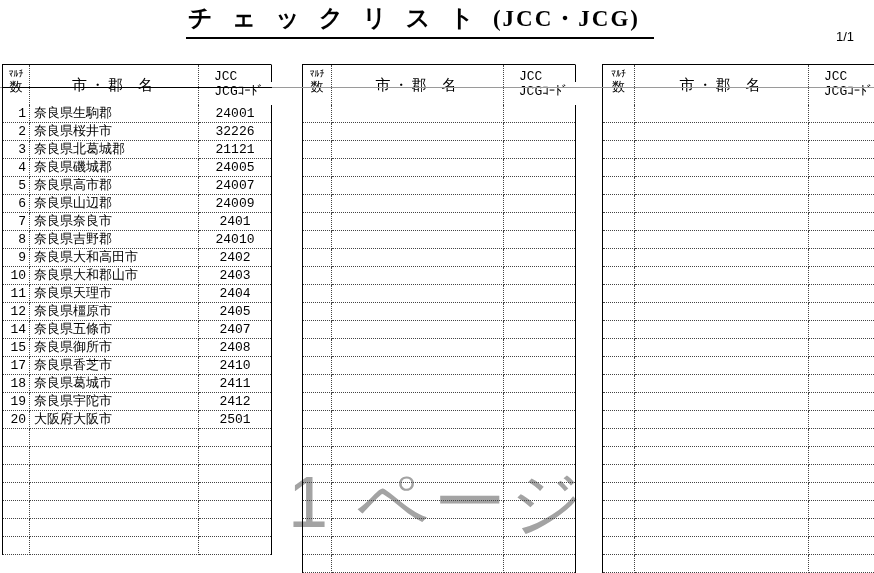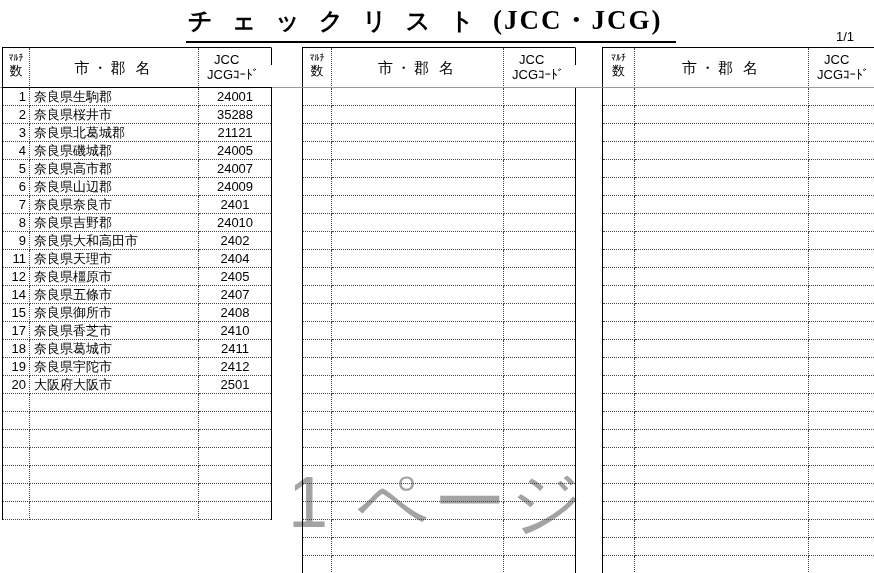--- a/index.html
+++ b/index.html
@@ -10,59 +10,59 @@
   }
   #page { position:absolute; inset:0; }
 
   
   #title {
     position:absolute; left:186px; top:2px; white-space:nowrap;
     border-bottom:2px solid #000; padding:0 14px 3px 2px;
     font-family:"Liberation Serif", serif; font-weight:bold;
   }
   #title .title-main { font-size:24px; letter-spacing:19px; }
-  #title .title-suffix { font-size:27px; letter-spacing:2px; }
+  #title .title-suffix { font-size:23px; letter-spacing:2px; }
 
   
   #pageind { position:absolute; left:836px; top:29px; font-size:13px; }
 
   
   #divider { position:absolute; left:0; top:87px; width:874px; height:1px; background:#9a9a9a; z-index:3; }
   #divider-black { position:absolute; left:2px; top:87px; width:270px; height:1px; background:#000; z-index:4; }
 
   
   #watermark {
     position:absolute; left:288px; top:466px; z-index:1;
     font-size:72px; line-height:1; letter-spacing:4px; white-space:nowrap;
     color:#a3a3a3;
   }
 
   
-  .ctable { position:absolute; top:47px; z-index:2; }
+  .ctable { position:absolute; top:64px; z-index:2;font-family:Liberation Mono, monospace; }
   .t1 { left:2px; }  .t2 { left:302px; }  .t3 { left:602px; }
   .thead, .trow { display:grid; }
   .t1 .thead, .t1 .trow { grid-template-columns:27px 169px 72px; }
   .t2 .thead, .t2 .trow { grid-template-columns:29px 172px 71px; }
   .t3 .thead, .t3 .trow { grid-template-columns:32px 174px 71px; }
 
   .thead {
     position:relative; height:41px; box-sizing:border-box;
     border-top:1px solid #000; border-left:1px solid #000; border-right:1px solid transparent;
   }
   .hcell { box-sizing:border-box; }
   .h-multi { border-right:1px dotted #444; text-align:center; padding-top:4px; }
   .hm1 { font-size:10px; line-height:11px; }
   .hm2 { font-size:13px; line-height:16px; }
   .h-name {
     border-right:1px dotted #444; display:flex; align-items:center; justify-content:center;
     font-size:15px; letter-spacing:3px;
   }
   .h-code { padding-top:4px; }
   .hc1 { font-size:13px; line-height:15px; padding-left:15px; }
-  .hc2 { font-size:13px; line-height:15px; padding-left:8px; }
+  .hc2 { font-size:13px; line-height:15px; padding-left:8px;text-align:center; }
   .hbracket { position:absolute; right:-1px; top:0; width:1px; height:17px; background:#000; }
 
   .trow {
     height:18px; box-sizing:border-box;
     border-left:1px solid #000; border-right:1px solid #000;
   }
   .cell {
     box-sizing:border-box; border-bottom:1px dotted #444;
     font-size:13px; line-height:16px; padding-top:1px;
     overflow:hidden; white-space:nowrap;
@@ -100,21 +100,21 @@
     </div>
     <div class="tbody">
         <div class="trow">
           <div class="cell num">1</div>
           <div class="cell name">奈良県生駒郡</div>
           <div class="cell code">24001</div>
         </div>
         <div class="trow">
           <div class="cell num">2</div>
           <div class="cell name">奈良県桜井市</div>
-          <div class="cell code">35288</div>
+          <div class="cell code">32226</div>
         </div>
         <div class="trow">
           <div class="cell num">3</div>
           <div class="cell name">奈良県北葛城郡</div>
           <div class="cell code">21121</div>
         </div>
         <div class="trow">
           <div class="cell num">4</div>
           <div class="cell name">奈良県磯城郡</div>
           <div class="cell code">24005</div>
@@ -136,20 +136,25 @@
         </div>
         <div class="trow">
           <div class="cell num">8</div>
           <div class="cell name">奈良県吉野郡</div>
           <div class="cell code">24010</div>
         </div>
         <div class="trow">
           <div class="cell num">9</div>
           <div class="cell name">奈良県大和高田市</div>
           <div class="cell code">2402</div>
+        </div>
+        <div class="trow">
+          <div class="cell num">10</div>
+          <div class="cell name">奈良県大和郡山市</div>
+          <div class="cell code">2403</div>
         </div>
         <div class="trow">
           <div class="cell num">11</div>
           <div class="cell name">奈良県天理市</div>
           <div class="cell code">2404</div>
         </div>
         <div class="trow">
           <div class="cell num">12</div>
           <div class="cell name">奈良県橿原市</div>
           <div class="cell code">2405</div>

